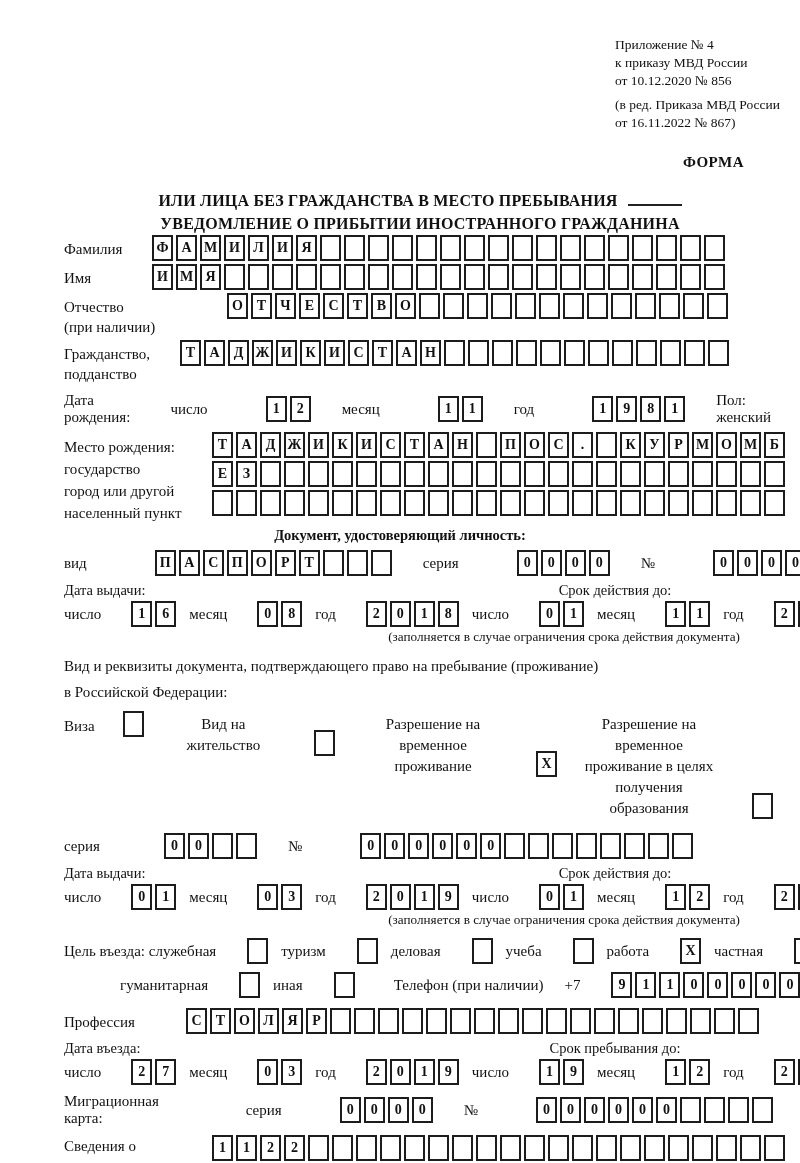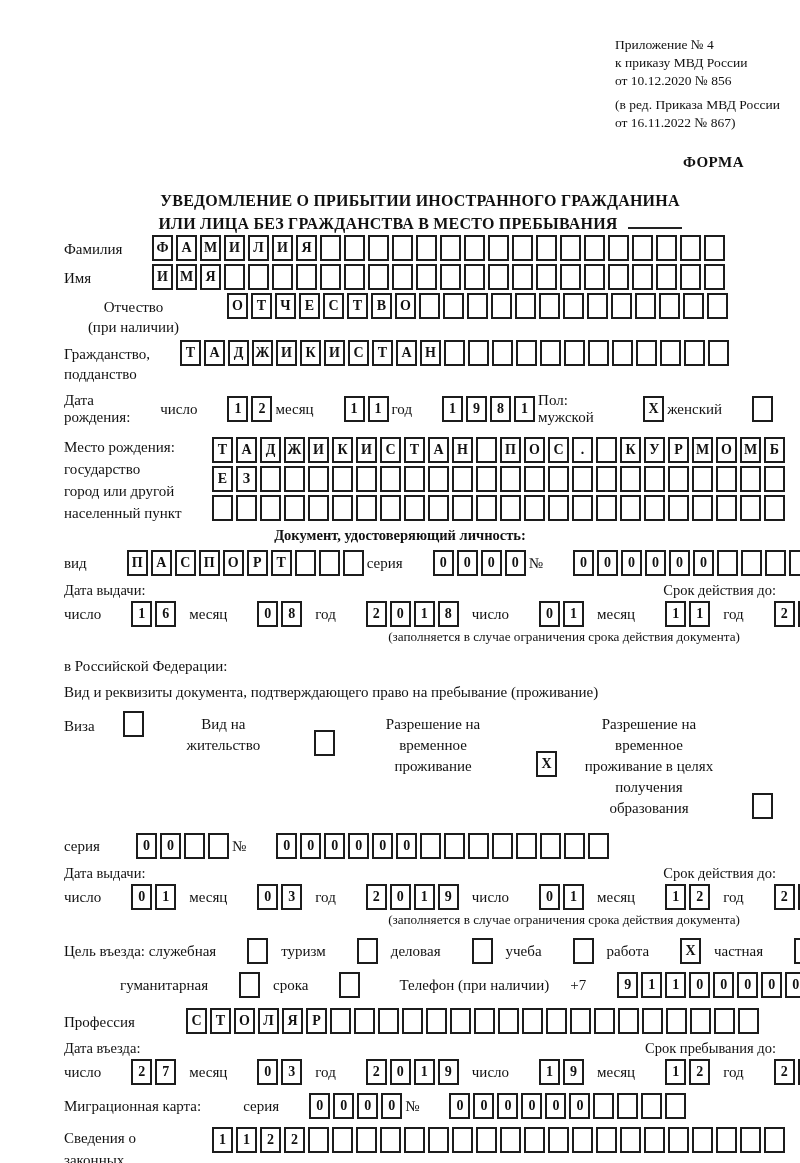--- a/index.html
+++ b/index.html
@@ -26,29 +26,29 @@
   .boxes { display:inline-block; white-space:nowrap; vertical-align:top;padding-left:24px; }
   .cbox {
     display:inline-block; box-sizing:border-box;
     width:21px; height:26px; margin-right:3px;
     border:2px solid #1c1c1c; background:#fff;
     text-align:center; font-size:14px; line-height:22px; font-weight:bold;
     vertical-align:top;
   }
   .stack > .boxes { display:block; margin-bottom:3px; }
 
-  .inline-row { display:flex; align-items:center; font-size:15px; margin-bottom:3px; }
+  .inline-row { display:flex; align-items:center; font-size:15px; margin-bottom:3px;gap:28px; }
   .inline-row .lbl { margin:0 6px 0 0; }
   .gap-s { margin-left:8px; } .gap-m { margin-left:14px; } .gap-l { margin-left:26px; }
 
   .center-bold { text-align:center; font-weight:bold; font-size:14.5px; margin:8px 40px 6px 0; }
 
   .two-col { display:flex; font-size:14.5px; margin-top:6px; }
   .two-col .c1 { flex:0 0 390px; text-align:left; }
-  .two-col .c2 { flex:1 1 auto; text-align:right; }
+  .two-col .c2 { flex:1 1 auto; text-align:center; }
   .date-row { display:flex; align-items:center; font-size:15px; margin-top:2px; }
   .date-row .g1 { flex:0 0 390px; display:flex; align-items:center; }
   .date-row .g2 { flex:1 1 auto; display:flex; align-items:center; }
   .date-row .lbl { margin-right:6px; }
   .date-row .boxes { margin-right:10px; }
   .note-right { text-align:right; padding-right:36px; font-size:13.2px; margin-top:2px; margin-bottom:8px; }
 
   .para { font-size:15px; line-height:26px; margin-top:6px; }
 
   .chk-row { display:flex; align-items:flex-start; margin-top:6px; font-size:15px; }
@@ -72,37 +72,37 @@
     <div>Приложение № 4</div>
     <div>к приказу МВД России</div>
     <div>от 10.12.2020 № 856</div>
     <div class="rev">(в ред. Приказа МВД России</div>
     <div>от 16.11.2022 № 867)</div>
   </div>
 
   <div class="forma">ФОРМА</div>
 
   <div class="title">
+    <div><span>ИЛИ ЛИЦА БЕЗ ГРАЖДАНСТВА В МЕСТО ПРЕБЫВАНИЯ</span><span class="blankline"></span></div>
     <div>УВЕДОМЛЕНИЕ О ПРИБЫТИИ ИНОСТРАННОГО ГРАЖДАНИНА</div>
-    <div><span>ИЛИ ЛИЦА БЕЗ ГРАЖДАНСТВА В МЕСТО ПРЕБЫВАНИЯ</span><span class="blankline"></span></div>
   </div>
 
 
   <div class="frow">
     <div class="flabel" style="width:64px;">Фамилия</div>
     <div class="boxes"><span class="cbox">Ф</span><span class="cbox">А</span><span class="cbox">М</span><span class="cbox">И</span><span class="cbox">Л</span><span class="cbox">И</span><span class="cbox">Я</span><span class="cbox"></span><span class="cbox"></span><span class="cbox"></span><span class="cbox"></span><span class="cbox"></span><span class="cbox"></span><span class="cbox"></span><span class="cbox"></span><span class="cbox"></span><span class="cbox"></span><span class="cbox"></span><span class="cbox"></span><span class="cbox"></span><span class="cbox"></span><span class="cbox"></span><span class="cbox"></span><span class="cbox"></span></div>
   </div>
 
   <div class="frow">
     <div class="flabel" style="width:64px;">Имя</div>
     <div class="boxes"><span class="cbox">И</span><span class="cbox">М</span><span class="cbox">Я</span><span class="cbox"></span><span class="cbox"></span><span class="cbox"></span><span class="cbox"></span><span class="cbox"></span><span class="cbox"></span><span class="cbox"></span><span class="cbox"></span><span class="cbox"></span><span class="cbox"></span><span class="cbox"></span><span class="cbox"></span><span class="cbox"></span><span class="cbox"></span><span class="cbox"></span><span class="cbox"></span><span class="cbox"></span><span class="cbox"></span><span class="cbox"></span><span class="cbox"></span><span class="cbox"></span></div>
   </div>
 
   <div class="frow">
-    <div class="flabel" style="width:139px;text-align:center;">
+    <div class="flabel" style="width:139px;">
       <div>Отчество</div>
       <div>(при наличии)</div>
     </div>
     <div class="boxes"><span class="cbox">О</span><span class="cbox">Т</span><span class="cbox">Ч</span><span class="cbox">Е</span><span class="cbox">С</span><span class="cbox">Т</span><span class="cbox">В</span><span class="cbox">О</span><span class="cbox"></span><span class="cbox"></span><span class="cbox"></span><span class="cbox"></span><span class="cbox"></span><span class="cbox"></span><span class="cbox"></span><span class="cbox"></span><span class="cbox"></span><span class="cbox"></span><span class="cbox"></span><span class="cbox"></span><span class="cbox"></span></div>
   </div>
 
   <div class="frow">
     <div class="flabel" style="width:92px;">
       <div>Гражданство,</div>
       <div>подданство</div>
@@ -111,27 +111,27 @@
   </div>
 
   <div class="inline-row" style="margin-top:8px;">
     <span class="lbl" style="margin-right:12px;">Дата рождения:</span>
     <span class="lbl">число</span>
     <span class="boxes"><span class="cbox">1</span><span class="cbox">2</span></span>
     <span class="lbl gap-s">месяц</span>
     <span class="boxes"><span class="cbox">1</span><span class="cbox">1</span></span>
     <span class="lbl gap-s">год</span>
     <span class="boxes"><span class="cbox">1</span><span class="cbox">9</span><span class="cbox">8</span><span class="cbox">1</span></span>
-    <span class="lbl gap-s">Пол: мужской</span>
+    <span class="lbl gap-s">Пол: женский</span>
     <span class="boxes"><span class="cbox">X</span></span>
     <span class="lbl gap-s">женский</span>
     <span class="boxes"><span class="cbox"></span></span>
   </div>
 
-  <div class="frow" style="margin-top:6px;align-items:flex-end;">
+  <div class="frow" style="margin-top:6px;">
     <div class="flabel" style="width:124px; line-height:22px;">
       <div>Место рождения:</div>
       <div>государство</div>
       <div>город или другой</div>
       <div>населенный пункт</div>
     </div>
     <div class="stack">
       <div class="boxes"><span class="cbox">Т</span><span class="cbox">А</span><span class="cbox">Д</span><span class="cbox">Ж</span><span class="cbox">И</span><span class="cbox">К</span><span class="cbox">И</span><span class="cbox">С</span><span class="cbox">Т</span><span class="cbox">А</span><span class="cbox">Н</span><span class="cbox"></span><span class="cbox">П</span><span class="cbox">О</span><span class="cbox">С</span><span class="cbox">.</span><span class="cbox"></span><span class="cbox">К</span><span class="cbox">У</span><span class="cbox">Р</span><span class="cbox">М</span><span class="cbox">О</span><span class="cbox">М</span><span class="cbox">Б</span></div>
       <div class="boxes"><span class="cbox">Е</span><span class="cbox">З</span><span class="cbox"></span><span class="cbox"></span><span class="cbox"></span><span class="cbox"></span><span class="cbox"></span><span class="cbox"></span><span class="cbox"></span><span class="cbox"></span><span class="cbox"></span><span class="cbox"></span><span class="cbox"></span><span class="cbox"></span><span class="cbox"></span><span class="cbox"></span><span class="cbox"></span><span class="cbox"></span><span class="cbox"></span><span class="cbox"></span><span class="cbox"></span><span class="cbox"></span><span class="cbox"></span><span class="cbox"></span></div>
       <div class="boxes"><span class="cbox"></span><span class="cbox"></span><span class="cbox"></span><span class="cbox"></span><span class="cbox"></span><span class="cbox"></span><span class="cbox"></span><span class="cbox"></span><span class="cbox"></span><span class="cbox"></span><span class="cbox"></span><span class="cbox"></span><span class="cbox"></span><span class="cbox"></span><span class="cbox"></span><span class="cbox"></span><span class="cbox"></span><span class="cbox"></span><span class="cbox"></span><span class="cbox"></span><span class="cbox"></span><span class="cbox"></span><span class="cbox"></span><span class="cbox"></span></div>
@@ -167,22 +167,22 @@
       <span class="boxes"><span class="cbox">0</span><span class="cbox">1</span></span>
       <span class="lbl">месяц</span>
       <span class="boxes"><span class="cbox">1</span><span class="cbox">1</span></span>
       <span class="lbl">год</span>
       <span class="boxes"><span class="cbox">2</span><span class="cbox">0</span><span class="cbox">2</span><span class="cbox">5</span></span>
     </div>
   </div>
   <div class="note-right">(заполняется в случае ограничения срока действия документа)</div>
 
   <div class="para">
+    <div>Вид и реквизиты документа, подтверждающего право на пребывание (проживание)</div>
     <div>в Российской Федерации:</div>
-    <div>Вид и реквизиты документа, подтверждающего право на пребывание (проживание)</div>
   </div>
 
   <div class="chk-row">
     <div class="chk-item">
       <div class="txt">Виза</div>
       <div class="boxes" style="margin-left:4px;"><span class="cbox"></span></div>
     </div>
     <div class="chk-item" style="margin-left:26px;">
       <div class="txt">Вид на жительство</div>
       <div class="boxes" style="margin-left:16px;"><span class="cbox"></span></div>
@@ -248,21 +248,21 @@
     <span class="boxes"><span class="cbox">X</span></span>
     <span class="lbl">частная</span>
     <span class="boxes"><span class="cbox"></span></span>
     <span class="lbl">транзит</span>
     <span class="boxes"><span class="cbox"></span></span>
   </div>
 
   <div class="purpose-row" style="margin-top:8px;">
     <span class="lbl" style="margin-left:56px;">гуманитарная</span>
     <span class="boxes"><span class="cbox"></span></span>
-    <span class="lbl">срока</span>
+    <span class="lbl">иная</span>
     <span class="boxes"><span class="cbox"></span></span>
     <span class="lbl gap-l">Телефон (при наличии)</span>
     <span class="lbl gap-m">+7</span>
     <span class="boxes"><span class="cbox">9</span><span class="cbox">1</span><span class="cbox">1</span><span class="cbox">0</span><span class="cbox">0</span><span class="cbox">0</span><span class="cbox">0</span><span class="cbox">0</span><span class="cbox">0</span><span class="cbox"></span></span>
   </div>
 
   <div class="frow" style="margin-top:10px;">
     <div class="flabel" style="width:98px;">Профессия</div>
     <div class="boxes"><span class="cbox">С</span><span class="cbox">Т</span><span class="cbox">О</span><span class="cbox">Л</span><span class="cbox">Я</span><span class="cbox">Р</span><span class="cbox"></span><span class="cbox"></span><span class="cbox"></span><span class="cbox"></span><span class="cbox"></span><span class="cbox"></span><span class="cbox"></span><span class="cbox"></span><span class="cbox"></span><span class="cbox"></span><span class="cbox"></span><span class="cbox"></span><span class="cbox"></span><span class="cbox"></span><span class="cbox"></span><span class="cbox"></span><span class="cbox"></span><span class="cbox"></span></div>
   </div>

